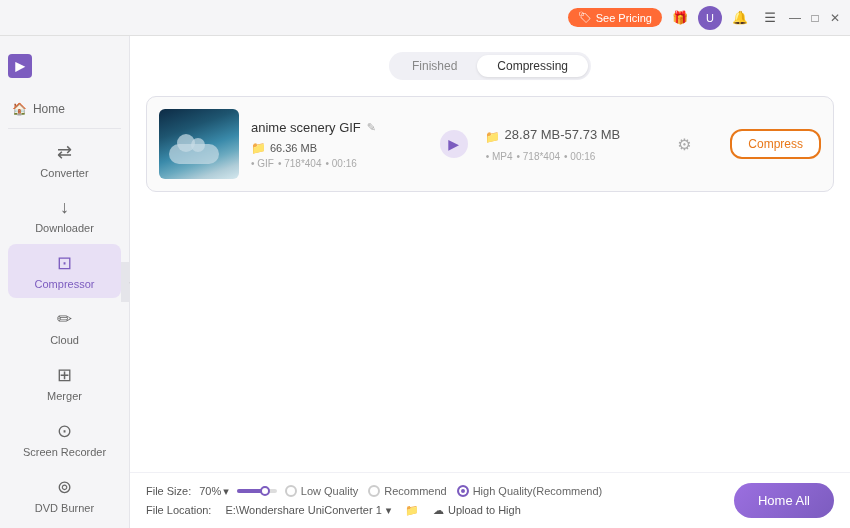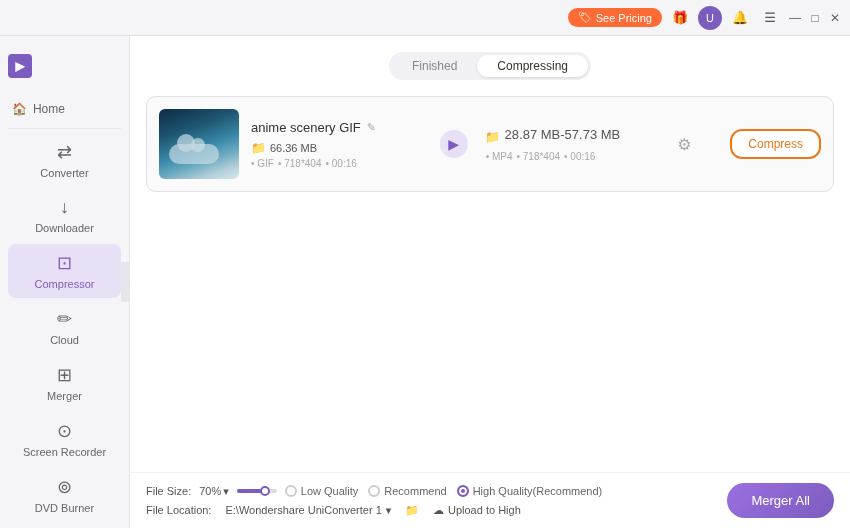--- a/index.html
+++ b/index.html
@@ -649,17 +649,17 @@
             <span>▾</span>
           </div>
           <span class="folder-select-icon">📁</span>
           <div class="upload-cloud">
             <span>☁</span>
             <span>Upload to High</span>
           </div>
         </div>
       </div>
 
-      <button class="start-all-btn">Merger All</button>
+      <button class="start-all-btn">Home All</button>
     </div>
 
   </div>
 </div>
 
 </body></html>

